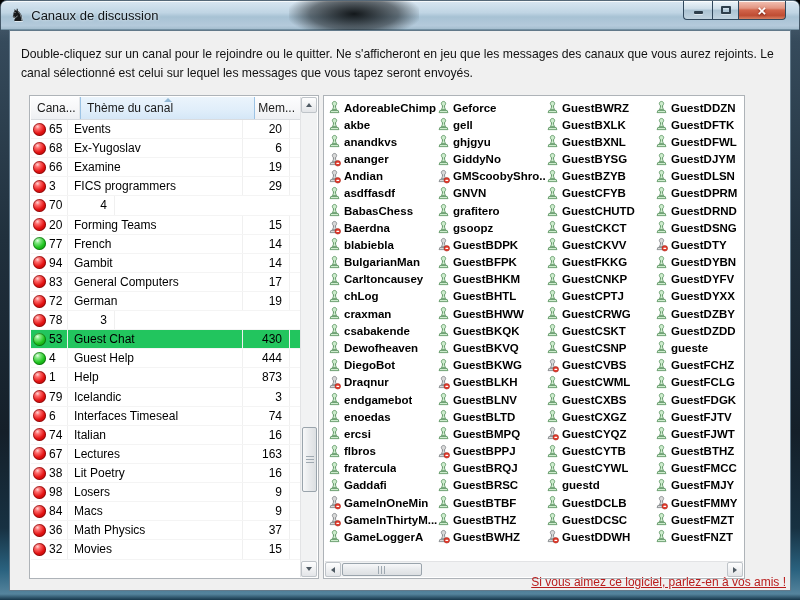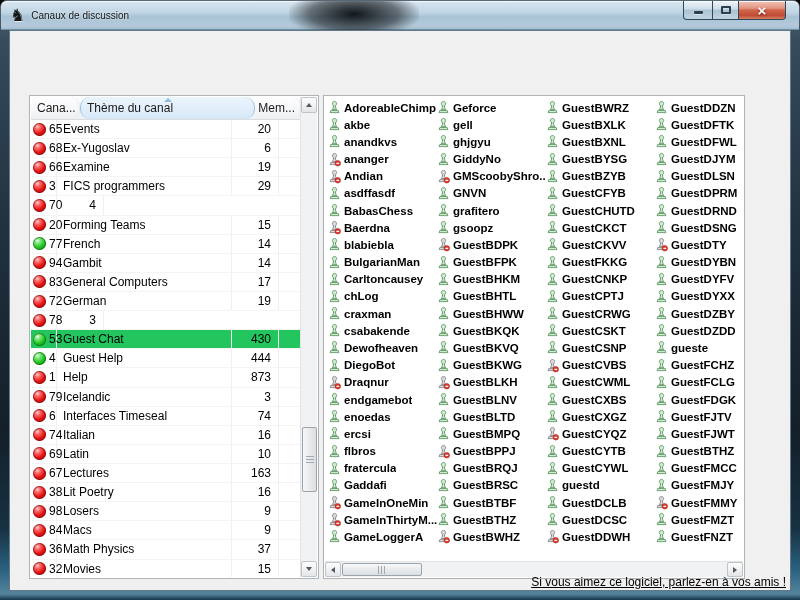--- a/index.html
+++ b/index.html
@@ -15,21 +15,21 @@
   
   .titlebar { position:absolute; left:1px; right:1px; top:1px; height:29px;
     border-radius:6px 6px 0 0; overflow:hidden;
     background:linear-gradient(180deg,#d8e6f1 0%, #c0d5e4 40%, #a7c2d4 55%, #b4cadb 85%, #9fbACB 100%);
     box-shadow: inset 0 1px 0 rgba(255,255,255,.75), inset 0 -1px 0 rgba(60,90,110,.45);
     display:flex; align-items:center; }
   .smudge { position:absolute; left:288px; top:-6px; width:130px; height:42px;
     background:radial-gradient(ellipse at 50% 45%, rgba(5,8,10,.92) 0%, rgba(5,8,10,.5) 48%, transparent 74%); }
   .knight { font-size:17px; line-height:1; margin:0 6px 0 9px; color:#16181a;
     text-shadow:0.5px 0.5px 0 rgba(255,255,255,.6); position:relative; z-index:2;}
-  .title { font-size:10px; color:#101418; text-shadow:0 0 3px rgba(255,255,255,.9); position:relative; z-index:2;}
+  .title { font-size:13px; color:#101418; text-shadow:0 0 3px rgba(255,255,255,.9); position:relative; z-index:2;}
 
   .winbtns { position:absolute; top:0; right:13px; display:flex; z-index:3; }
   .wbtn { height:19px; border:1px solid #31485c; border-top:none;
     background:linear-gradient(180deg,#eef5fa 0%, #cddde8 45%, #abc3d3 50%, #c2d4e0 100%);
     display:flex; align-items:center; justify-content:center;
     box-shadow: inset 0 1px 0 rgba(255,255,255,.85); }
   .wbtn.min { width:29px; border-radius:0 0 0 4px; border-right:none; }
   .wbtn.max { width:27px; }
   .wbtn.close { width:47px; border-left:none; border-radius:0 0 4px 0;
     background:linear-gradient(180deg,#f3c4b6 0%, #e29481 40%, #d2654b 50%, #bf4d34 80%, #d88163 100%); }
@@ -46,35 +46,35 @@
   .instructions { position:absolute; left:11px; top:14px; right:10px;
     font-size:12.2px; color:#121212; line-height:1.55; }
 
   
   .channels { position:absolute; left:19px; top:64px; width:290px; height:484px;
     background:#fff; border:1px solid #aeb3b8; }
   .thead { position:absolute; left:1px; top:1px; height:23px; width:271px; display:flex;
     background:linear-gradient(180deg,#fdfdfe 0%, #f5f6f8 60%, #eef0f3 100%);
     border-bottom:1px solid #d9dce0; }
   .th { position:relative; font-size:12px; color:#1a1a1a; display:flex; align-items:center;
-    border-right:1px solid #e3e6e9; padding:0 6px;border-radius:10px; }
+    border-right:1px solid #e3e6e9; padding:0 6px; }
   .th.c1 { width:49px; }
   .th.c2 { width:180px; background:linear-gradient(180deg,#ebf4fc 0%, #e0eefa 60%, #d5e7f7 100%);
     border-left:1px solid #9cc3e5; border-right:1px solid #9cc3e5; }
   .th.c3 { width:47px; justify-content:flex-end; }
   .sort-arrow { position:absolute; top:1px; left:50%; transform:translateX(-50%);
     width:0; height:0; border-left:4px solid transparent; border-right:4px solid transparent;
     border-bottom:4px solid #93b9d6; }
 
   .tbody { position:absolute; left:1px; top:24px; bottom:1px; width:271px;
     display:flex; flex-direction:column; overflow:hidden; }
   .crow { display:flex; height:19.12px; flex:0 0 auto; border-bottom:1px solid #f4f4f4; }
   .crow.selected { background:#22c55e;text-align:center; }
   .cc { display:flex; align-items:center; border-right:1px solid #f0f0f0; }
-  .cc.c1 { width:26px; padding-left:2px; }
+  .cc.c1 { width:37px; padding-left:2px; }
   .cc.c2 { width:175px; padding-left:6px; font-size:12px; color:#000; }
   .cc.c3 { width:47px; justify-content:flex-end; padding-right:7px; font-size:12px; color:#000; }
   .cnum { font-size:12px; color:#000; margin-left:3px; }
   .led { width:13px; height:13px; border-radius:50%; flex:0 0 auto; }
   .led-red { background:radial-gradient(circle at 35% 28%, #ffd2d2 0%, #ff6b6b 20%, #e31212 55%, #9c0202 100%);
     box-shadow:inset 0 0 0 1px rgba(90,0,0,.5); }
   .led-green { background:radial-gradient(circle at 35% 28%, #e4ffe4 0%, #82e882 20%, #1fc41f 55%, #077c07 100%);
     box-shadow:inset 0 0 0 1px rgba(0,70,0,.5); }
 
   
@@ -111,21 +111,21 @@
   .hscroll { position:absolute; left:1px; right:1px; bottom:1px; height:16px;
     background:#f1f2f3; border-top:1px solid #e2e3e5; }
   .hscroll .sbtn { height:100%; width:16px; top:0; }
   .hscroll .sbtn.left { left:0; } .hscroll .sbtn.right { right:0; }
   .hthumb { position:absolute; left:17px; top:1px; height:13px; width:80px;
     background:linear-gradient(180deg,#f7f8f9 0%, #e8eaec 50%, #dcdfe2 100%);
     border:1px solid #9aa4ac; border-radius:2px; display:flex; align-items:center; justify-content:center; }
   .grip-v { width:8px; height:8px;
     background:repeating-linear-gradient(90deg,#9fa9b1 0 1px, transparent 1px 3px); }
 
-  .link { position:absolute; right:4px; bottom:1px; font-size:12px; color:#000000;
+  .link { position:absolute; right:4px; bottom:1px; font-size:12px; color:#b91c1c;
     text-decoration:underline; }
 </style>
 </head>
 <body>
 
 <div class="window">
   <div class="titlebar">
     <span class="knight">♞</span>
     <span class="title">Canaux de discussion</span>
     <div class="smudge"></div>
@@ -136,20 +136,21 @@
       <div class="wbtn max">
           <span class="glyph-max"></span>
         </div>
       <div class="wbtn close">
           <span class="glyph-close">×</span>
         </div>
     </div>
   </div>
 
   <div class="content">
+    <div class="instructions">Double-cliquez sur un canal pour le rejoindre ou le quitter. Ne s'afficheront en jeu que les messages des canaux que vous aurez rejoints. Le canal sélectionné est celui sur lequel les messages que vous tapez seront envoyés.</div>
 
     <div class="channels">
       <div class="thead">
         <div class="th c1">
           <span>Cana...</span>
         </div>
         <div class="th c2">
           <span class="sort-arrow"></span>
           <span>Thème du canal</span>
         </div>
@@ -288,28 +289,20 @@
     <div class="cc c1">
       <span class="led led-red"></span>
       <span class="cnum">74</span>
     </div>
     <div class="cc c2">Italian</div>
     <div class="cc c3">16</div>
   </div>
           <div class="crow">
     <div class="cc c1">
       <span class="led led-red"></span>
-      <span class="cnum">69</span>
-    </div>
-    <div class="cc c2">Latin</div>
-    <div class="cc c3">10</div>
-  </div>
-          <div class="crow">
-    <div class="cc c1">
-      <span class="led led-red"></span>
       <span class="cnum">67</span>
     </div>
     <div class="cc c2">Lectures</div>
     <div class="cc c3">163</div>
   </div>
           <div class="crow">
     <div class="cc c1">
       <span class="led led-red"></span>
       <span class="cnum">38</span>
     </div>

